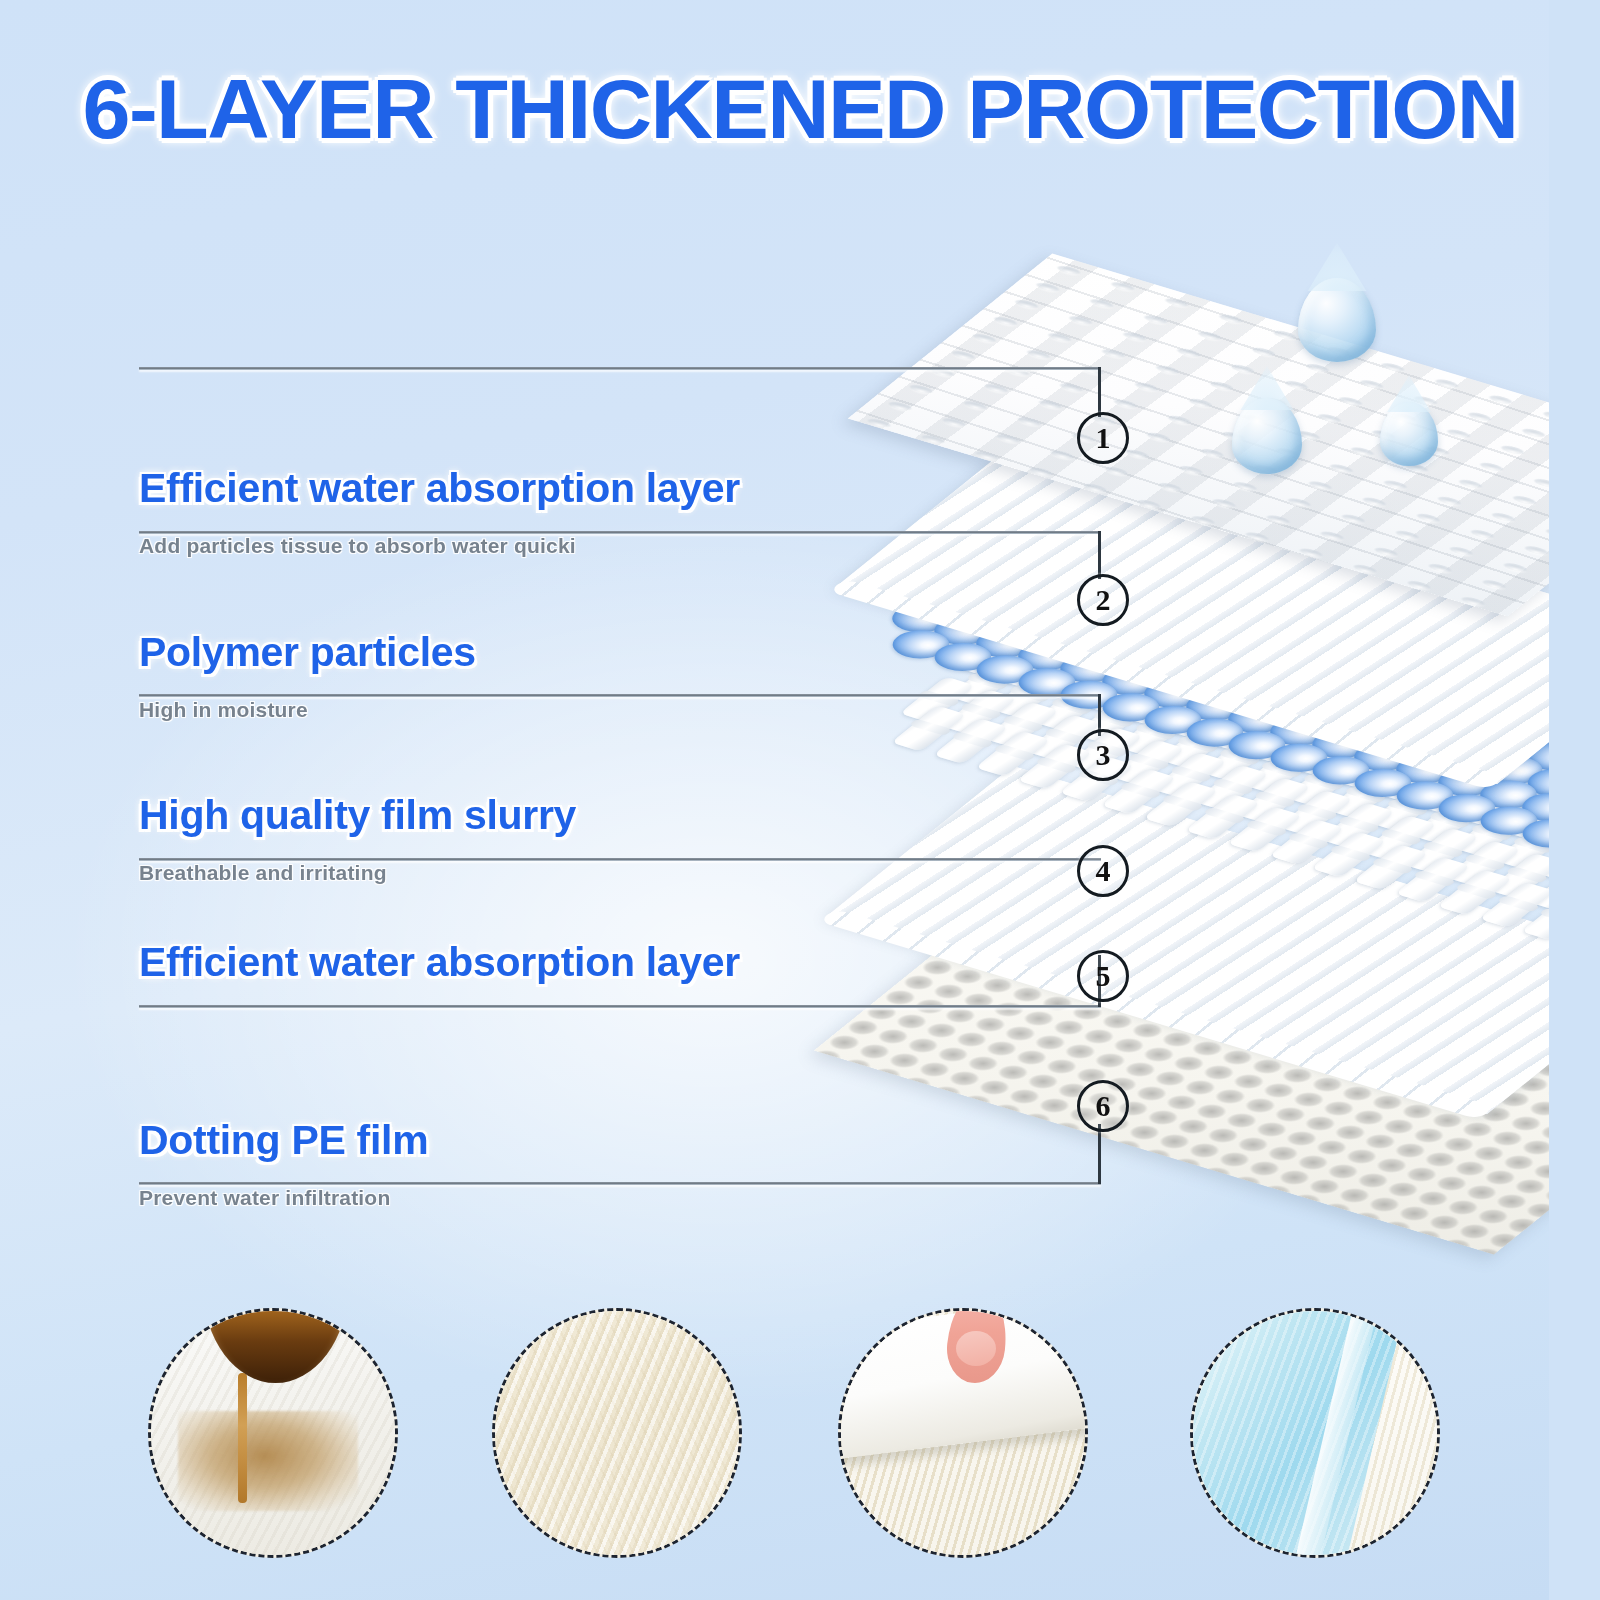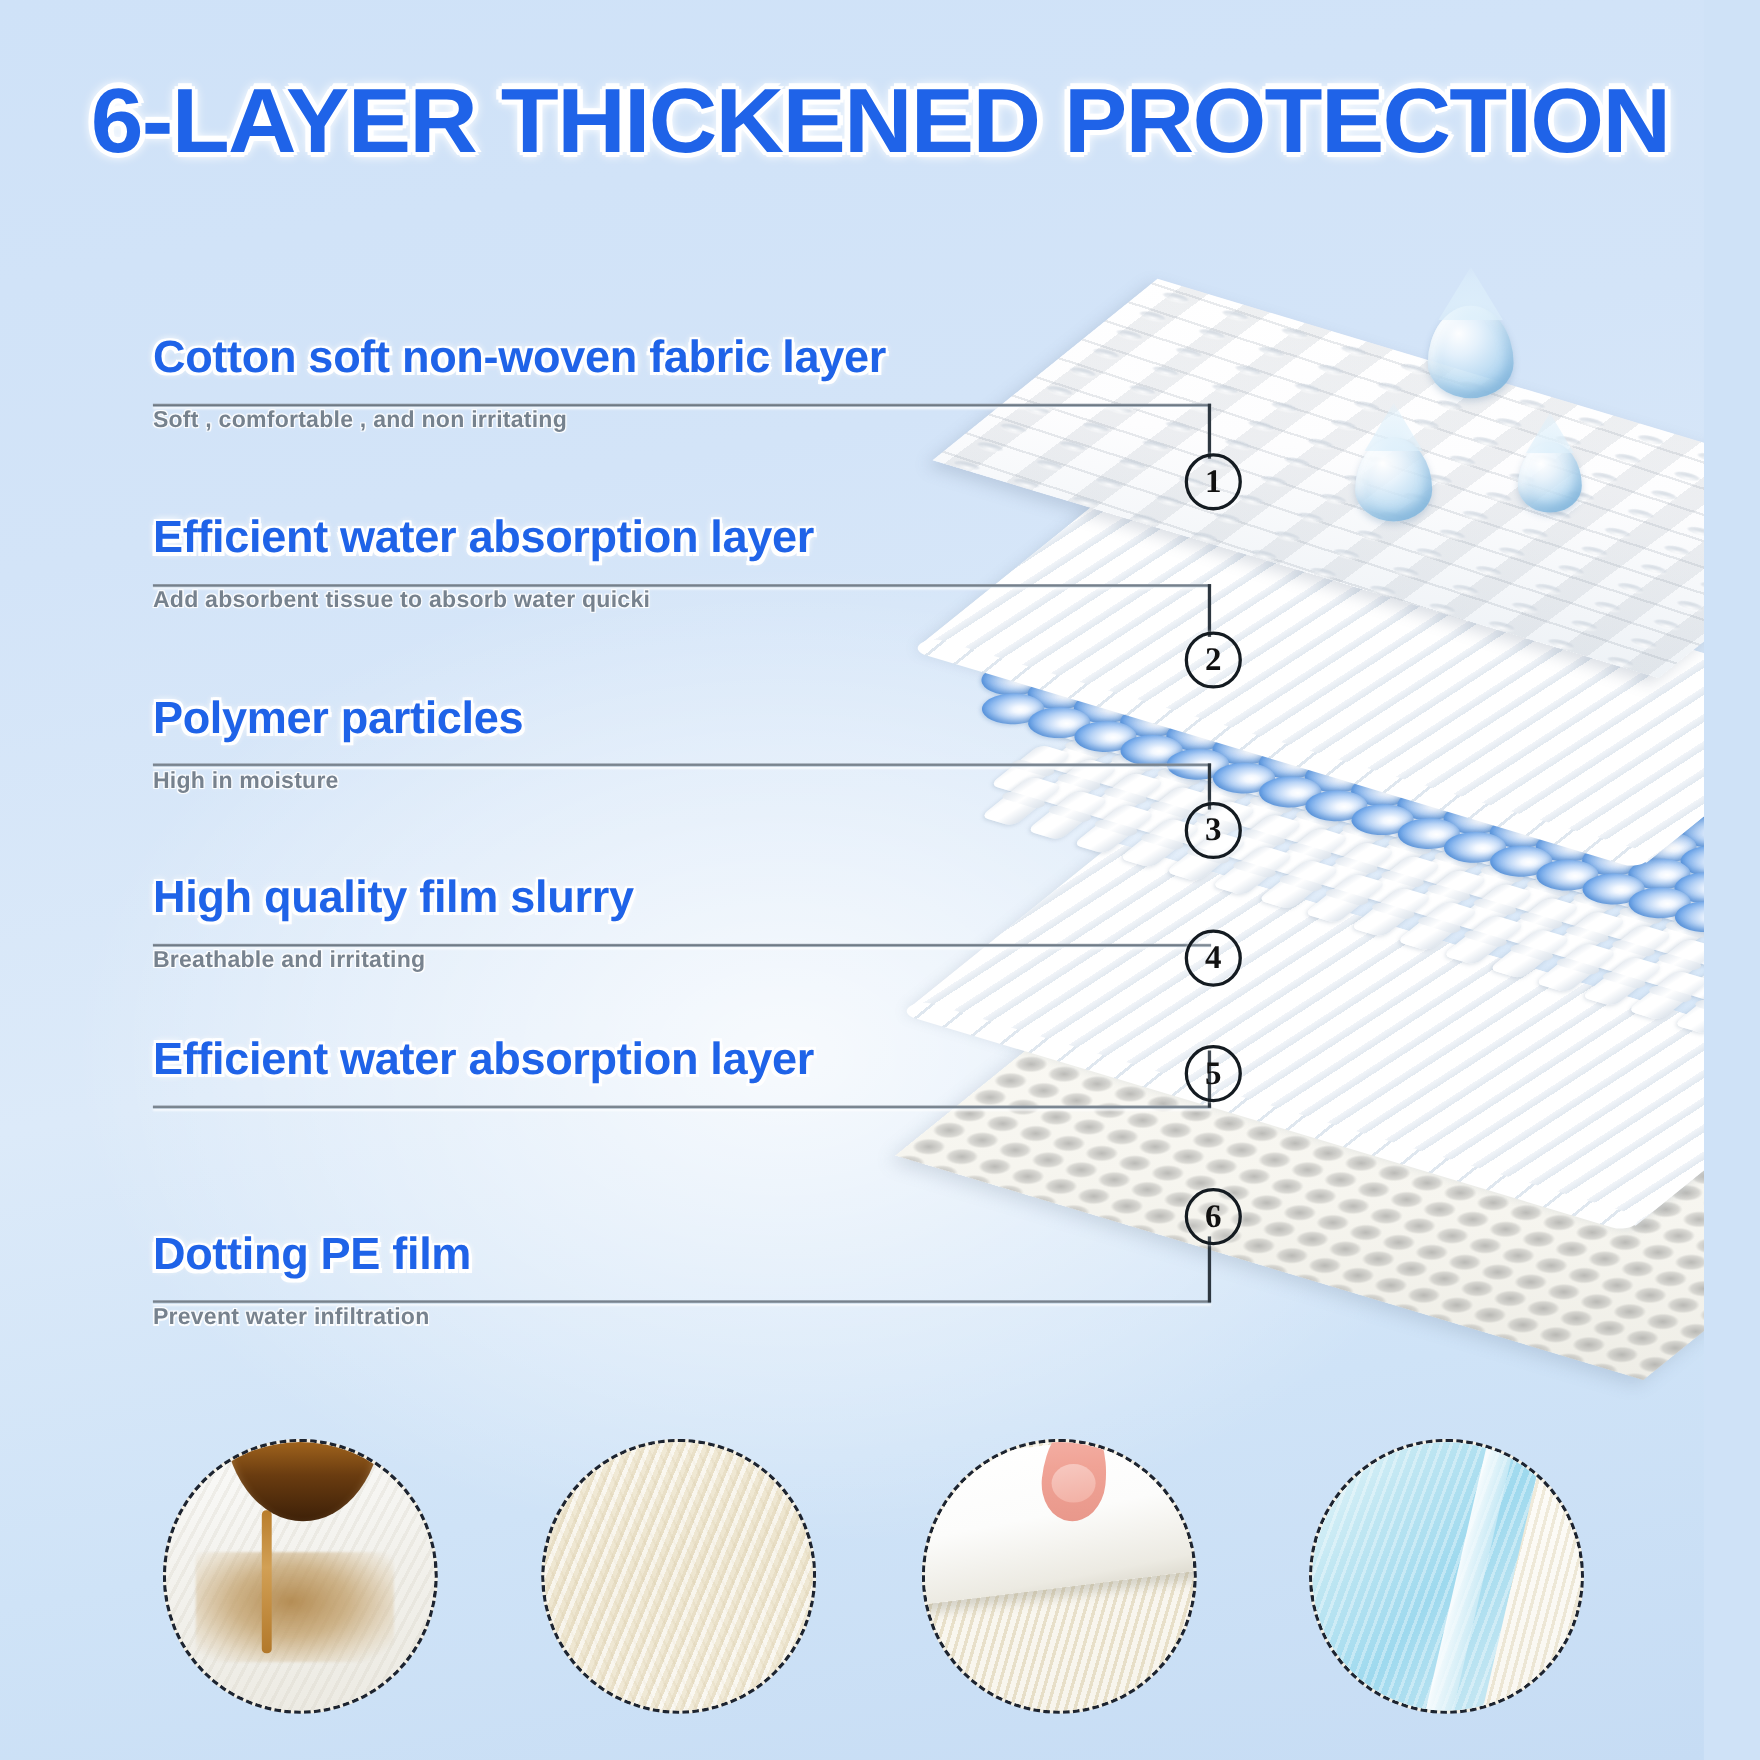--- a/index.html
+++ b/index.html
@@ -291,31 +291,27 @@
 
     <div id="l1">
       <div class="dimples"></div>
       <div class="dimples2"></div>
     </div>
     <div class="drop" style="left:418px;top:48px;width:78px;height:84px;"></div>
     <div class="drop" style="left:352px;top:168px;width:70px;height:76px;"></div>
     <div class="drop" style="left:500px;top:172px;width:58px;height:64px;"></div>
   </div>
 
-  <div class="layer-block" style="top:303px;">
-    <div class="layer-title">Cotton soft non-woven fabric layer</div>
-    <div class="layer-sub">Soft , comfortable , and non irritating</div>
-  </div>
   <div class="rule" style="left:139px;top:367px;width:962px;"></div>
   <div class="conn-v" style="left:1098px;top:367px;height:50px;"></div>
   <div class="marker" style="left:1077px;top:412px;">1</div>
 
   <div class="layer-block" style="top:467px;">
     <div class="layer-title">Efficient water absorption layer</div>
-    <div class="layer-sub">Add absorbent tissue to absorb water quicki</div>
+    <div class="layer-sub">Add particles tissue to absorb water quicki</div>
   </div>
   <div class="rule" style="left:139px;top:531px;width:962px;"></div>
   <div class="conn-v" style="left:1098px;top:531px;height:48px;"></div>
   <div class="marker" style="left:1077px;top:574px;">2</div>
 
   <div class="layer-block" style="top:631px;">
     <div class="layer-title">Polymer particles</div>
     <div class="layer-sub">High in moisture</div>
   </div>
   <div class="rule" style="left:139px;top:694px;width:962px;"></div>

